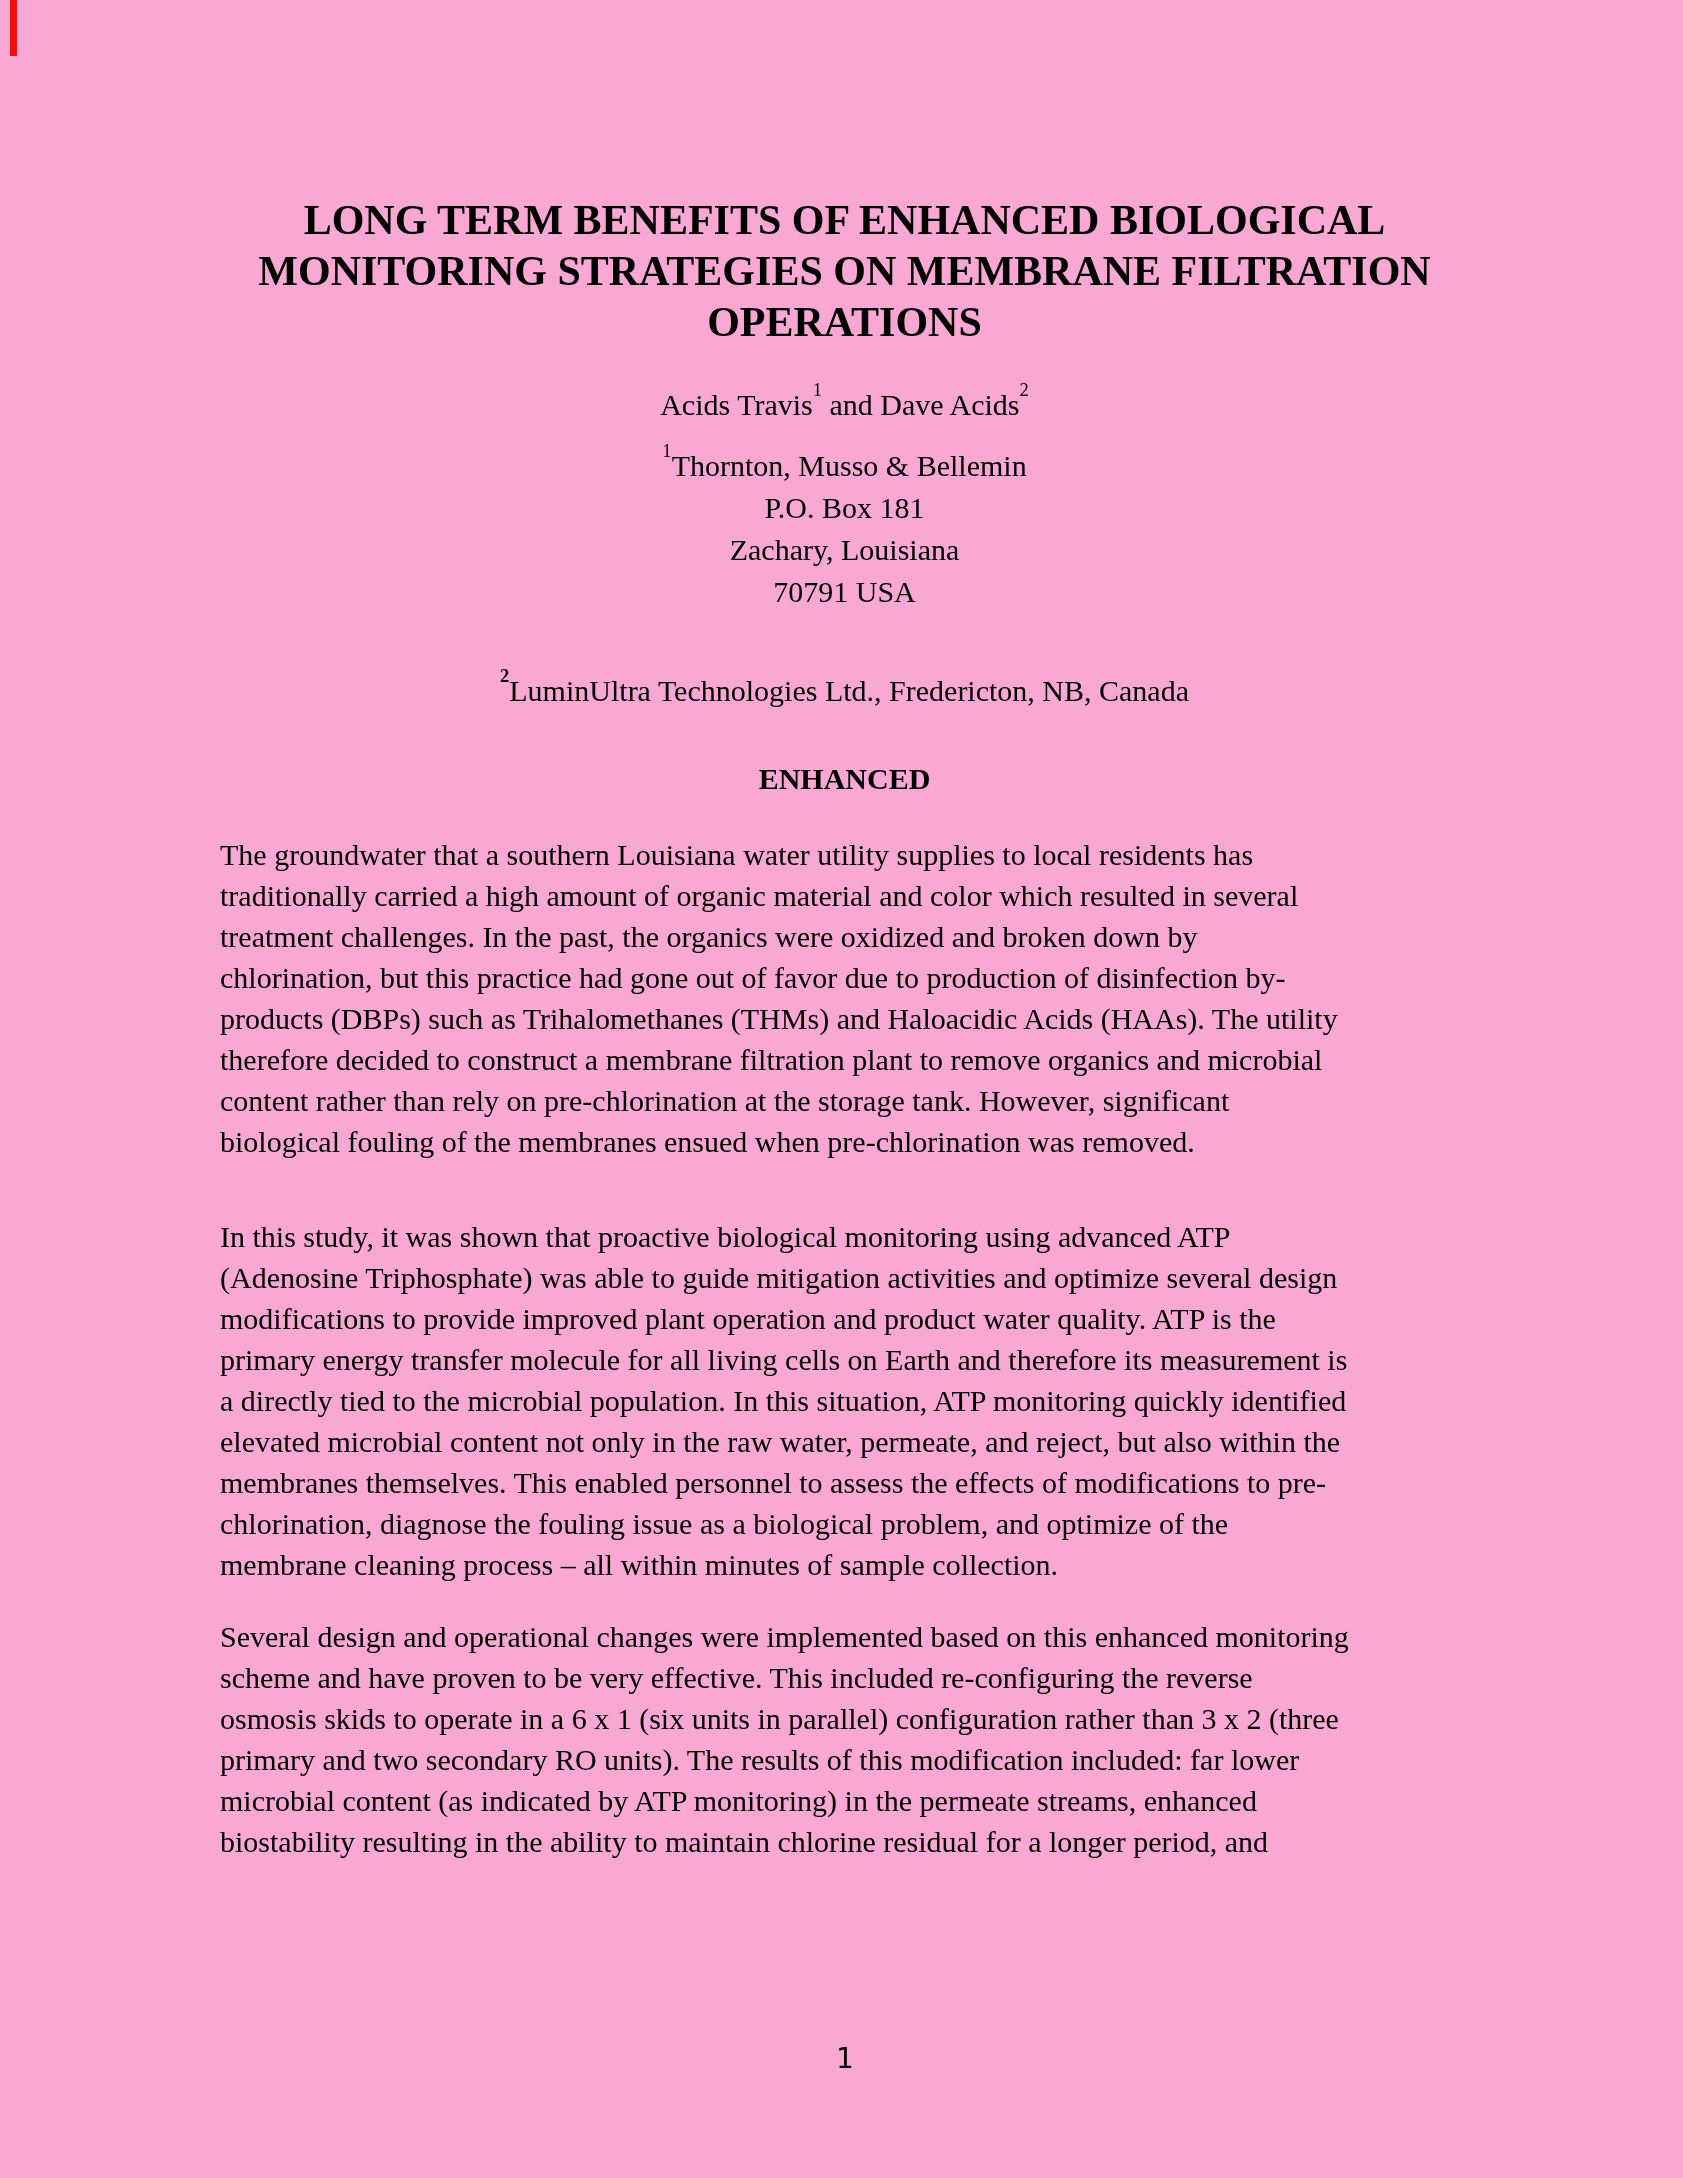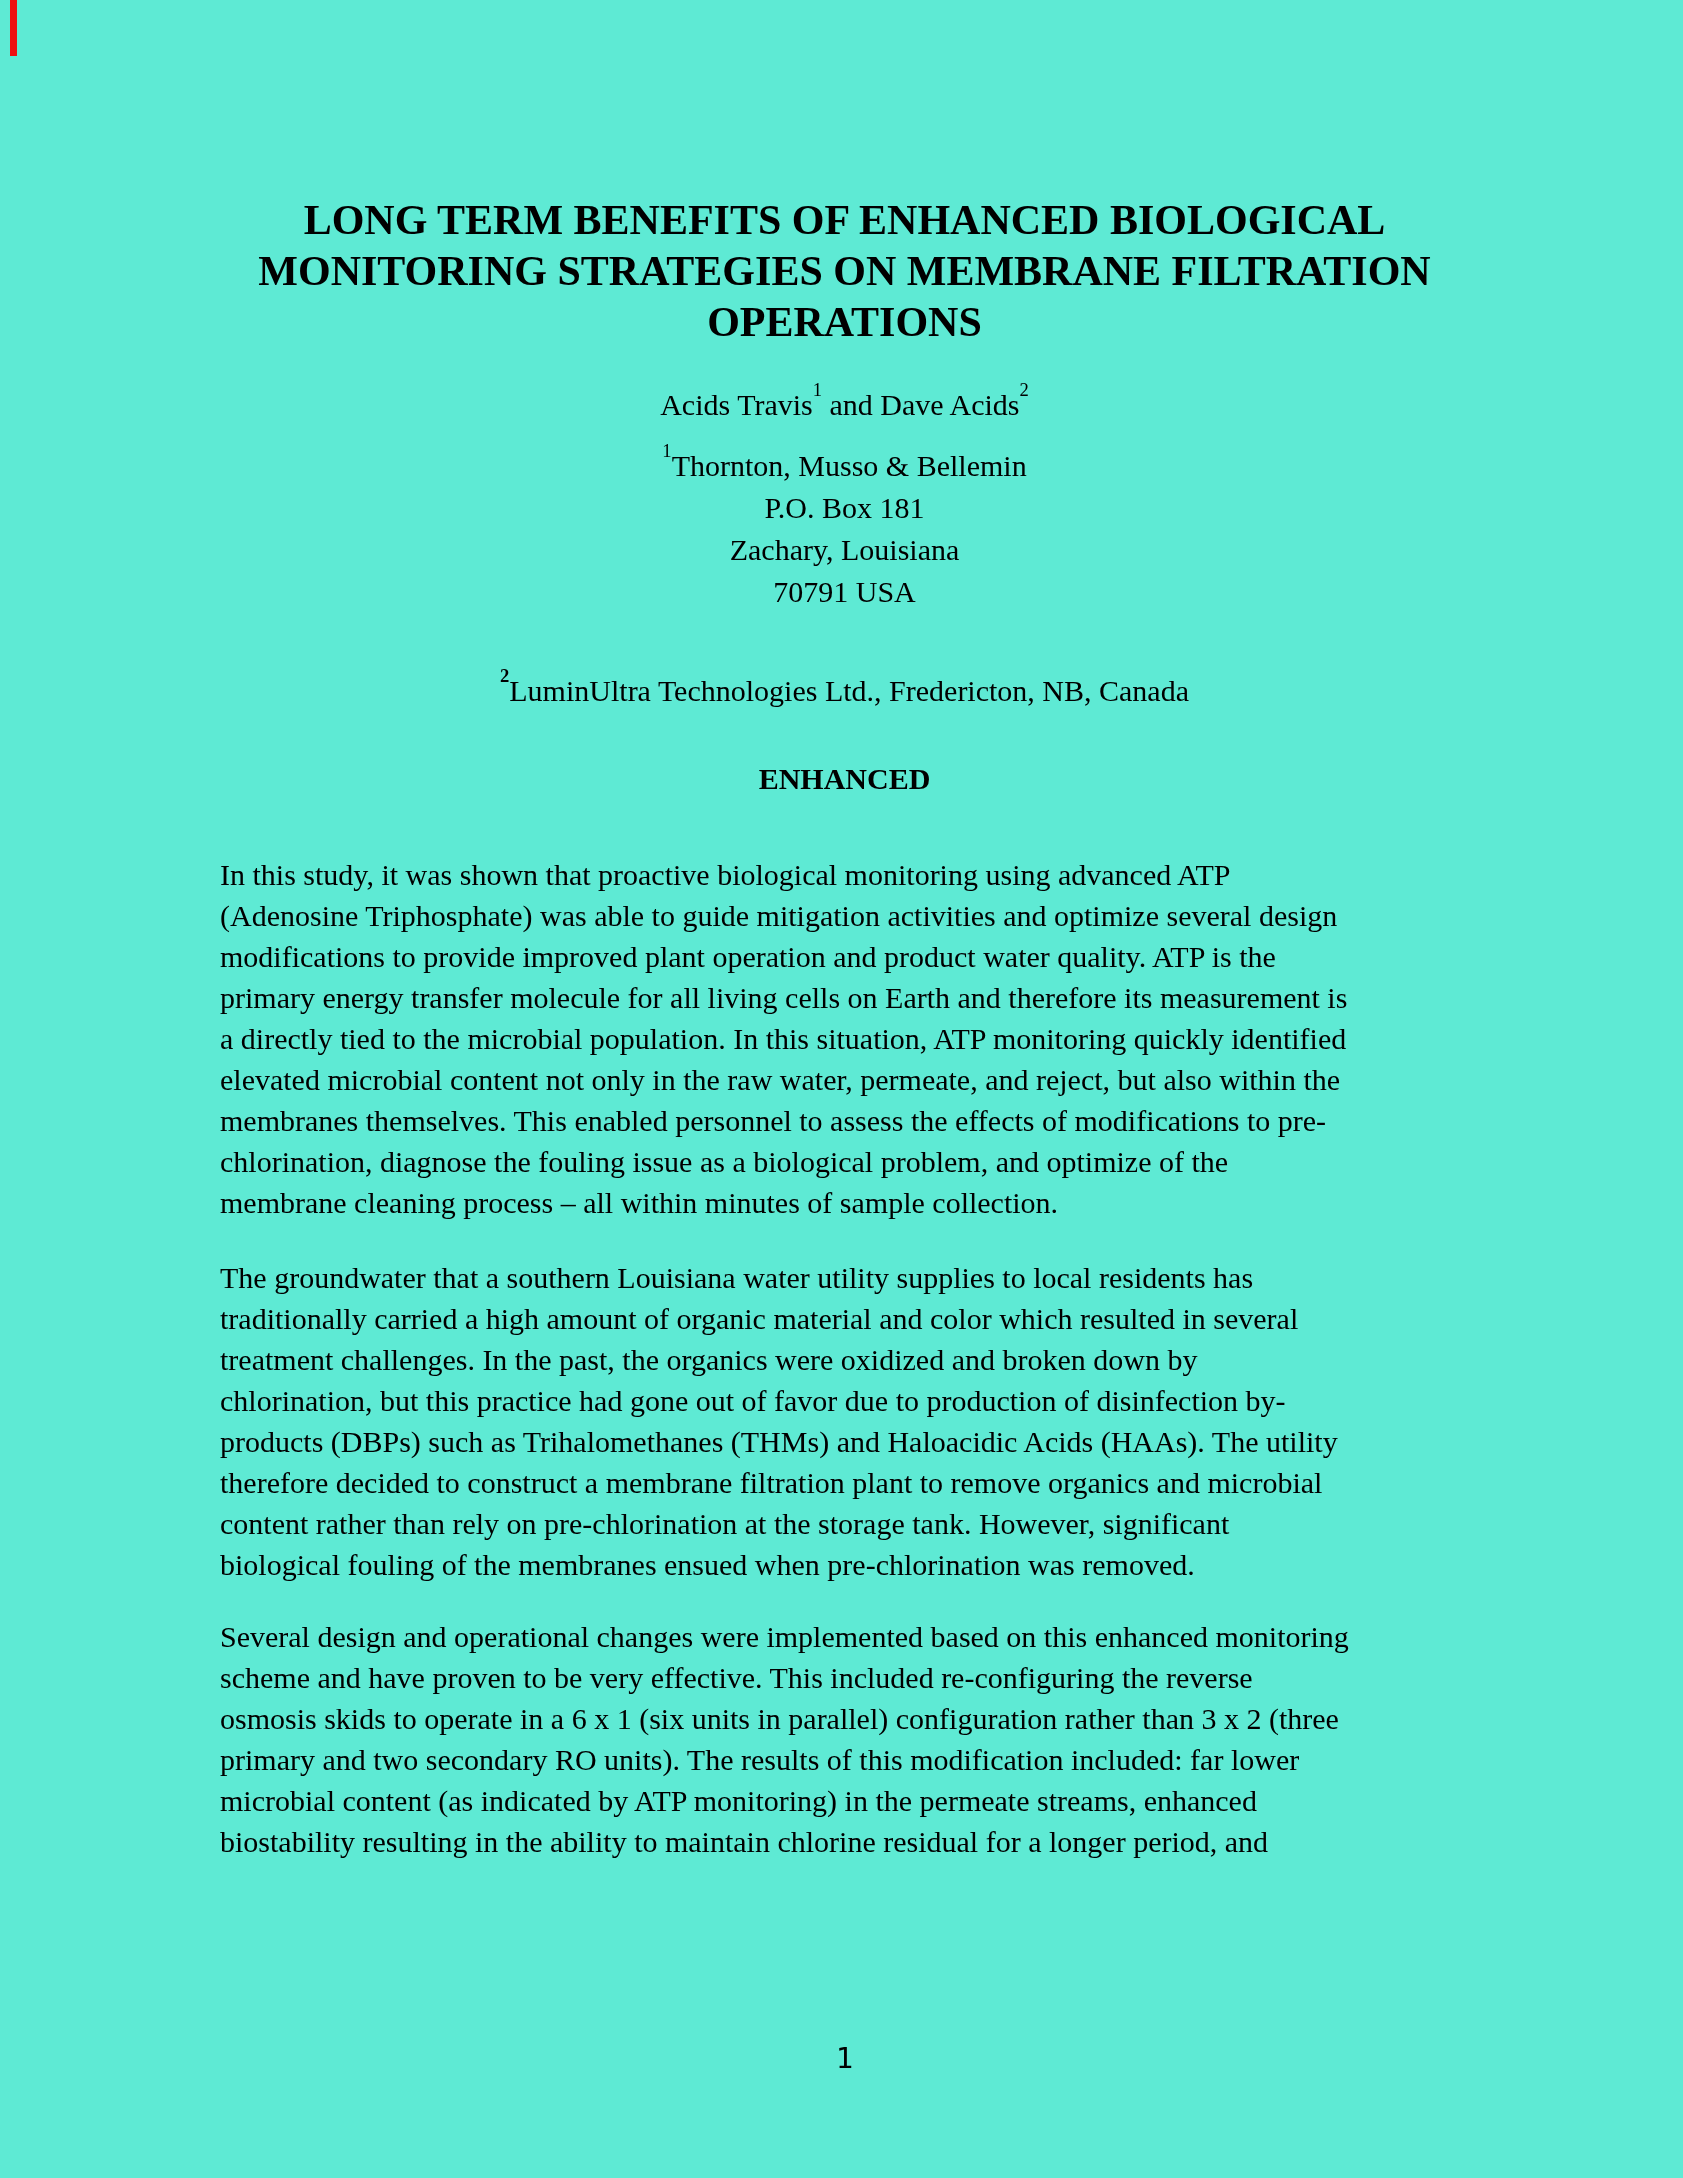--- a/index.html
+++ b/index.html
@@ -4,21 +4,21 @@
 <style>
   html, body {
     margin: 0;
     padding: 0;
     background: #ffffff;
   }
   .page {
     position: relative;
     width: 1683px;
     height: 2178px;
-    background: #5eead4;
+    background: #f9a8d4;
     overflow: hidden;
     font-family: "Liberation Serif", serif;
     color: #000000;
   }
   .margin-marker {
     position: absolute;
     left: 10px;
     top: 0;
     width: 7px;
     height: 56px;
@@ -110,38 +110,38 @@
     <div class="byline"><span>Acids Travis</span><sup class="sp">1</sup><span> and </span><span>Dave Acids</span><sup class="sp">2</sup></div>
 
     <div class="affiliation-1"><div><sup class="sp">1</sup><span>Thornton, Musso &amp; Bellemin</span></div><div>P.O. Box 181
 Zachary, Louisiana
 70791 USA</div></div>
 
     <div class="affiliation-2"><sup class="sp">2</sup><span>LuminUltra Technologies Ltd., Fredericton, NB, Canada</span></div>
 
     <div class="abstract-heading">ENHANCED</div>
 
+    <p class="body-paragraph para-1">The groundwater that a southern Louisiana water utility supplies to local residents has
+traditionally carried a high amount of organic material and color which resulted in several
+treatment challenges. In the past, the organics were oxidized and broken down by
+chlorination, but this practice had gone out of favor due to production of disinfection by-
+products (DBPs) such as Trihalomethanes (THMs) and Haloacidic Acids (HAAs). The utility
+therefore decided to construct a membrane filtration plant to remove organics and microbial
+content rather than rely on pre-chlorination at the storage tank. However, significant
+biological fouling of the membranes ensued when pre-chlorination was removed.</p>
+
     <p class="body-paragraph para-2">In this study, it was shown that proactive biological monitoring using advanced ATP
 (Adenosine Triphosphate) was able to guide mitigation activities and optimize several design
 modifications to provide improved plant operation and product water quality. ATP is the
 primary energy transfer molecule for all living cells on Earth and therefore its measurement is
 a directly tied to the microbial population. In this situation, ATP monitoring quickly identified
 elevated microbial content not only in the raw water, permeate, and reject, but also within the
 membranes themselves. This enabled personnel to assess the effects of modifications to pre-
 chlorination, diagnose the fouling issue as a biological problem, and optimize of the
 membrane cleaning process – all within minutes of sample collection.</p>
-
-    <p class="body-paragraph para-1">The groundwater that a southern Louisiana water utility supplies to local residents has
-traditionally carried a high amount of organic material and color which resulted in several
-treatment challenges. In the past, the organics were oxidized and broken down by
-chlorination, but this practice had gone out of favor due to production of disinfection by-
-products (DBPs) such as Trihalomethanes (THMs) and Haloacidic Acids (HAAs). The utility
-therefore decided to construct a membrane filtration plant to remove organics and microbial
-content rather than rely on pre-chlorination at the storage tank. However, significant
-biological fouling of the membranes ensued when pre-chlorination was removed.</p>
 
     <p class="body-paragraph para-3">Several design and operational changes were implemented based on this enhanced monitoring
 scheme and have proven to be very effective. This included re-configuring the reverse
 osmosis skids to operate in a 6 x 1 (six units in parallel) configuration rather than 3 x 2 (three
 primary and two secondary RO units). The results of this modification included: far lower
 microbial content (as indicated by ATP monitoring) in the permeate streams, enhanced
 biostability resulting in the ability to maintain chlorine residual for a longer period, and</p>
 
   </div>
 

